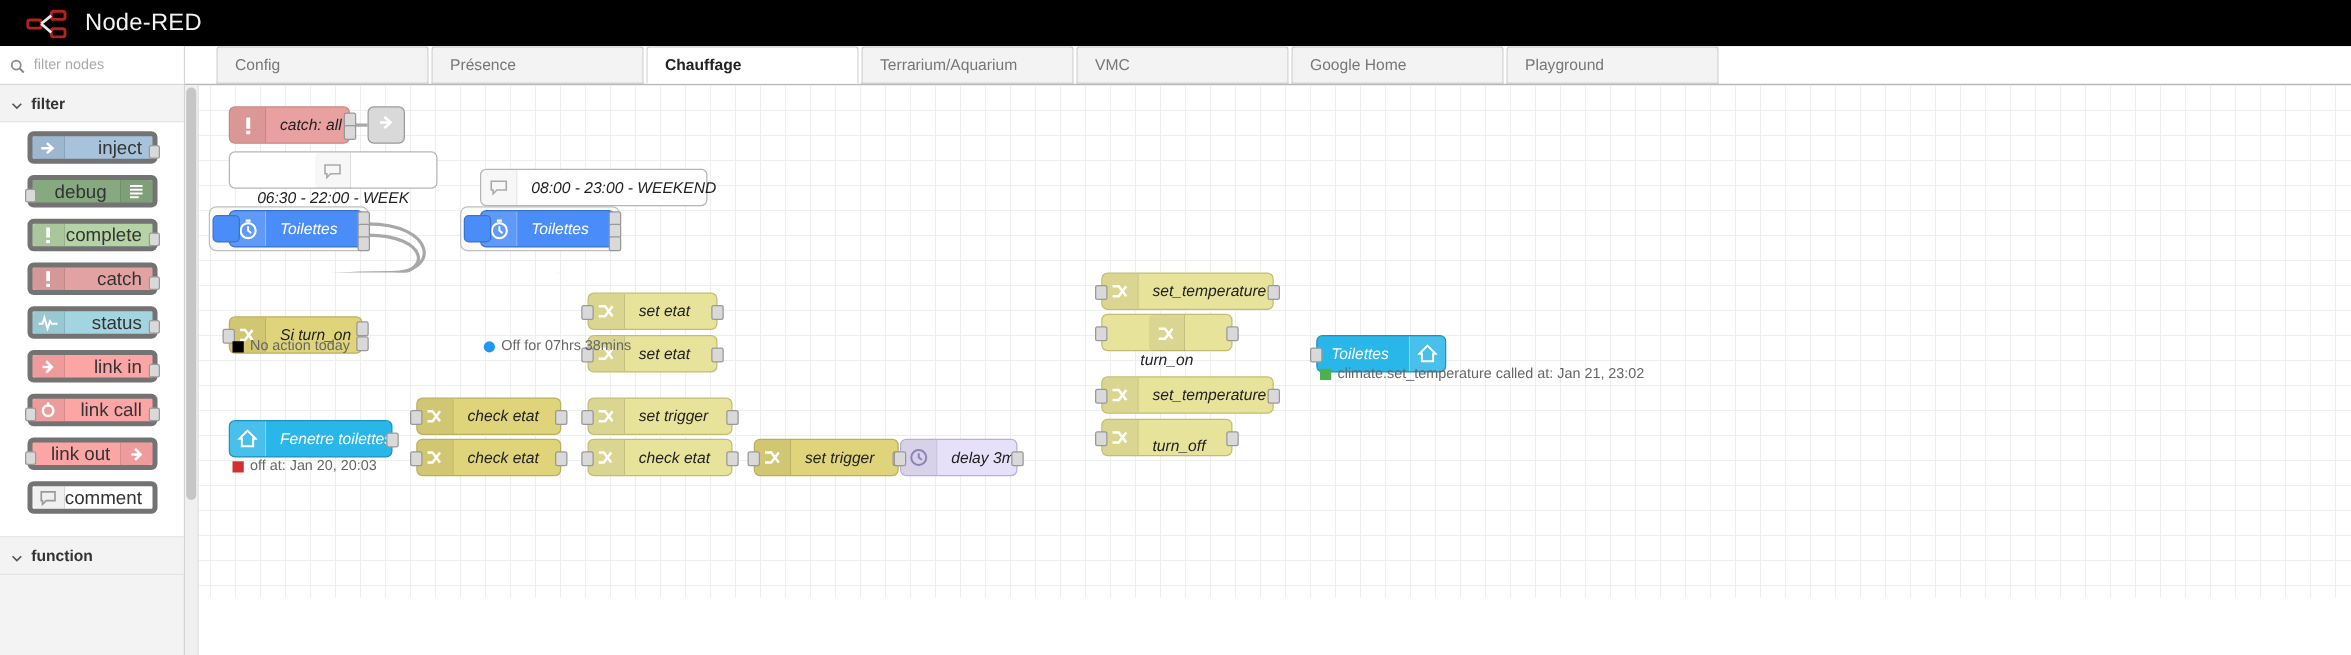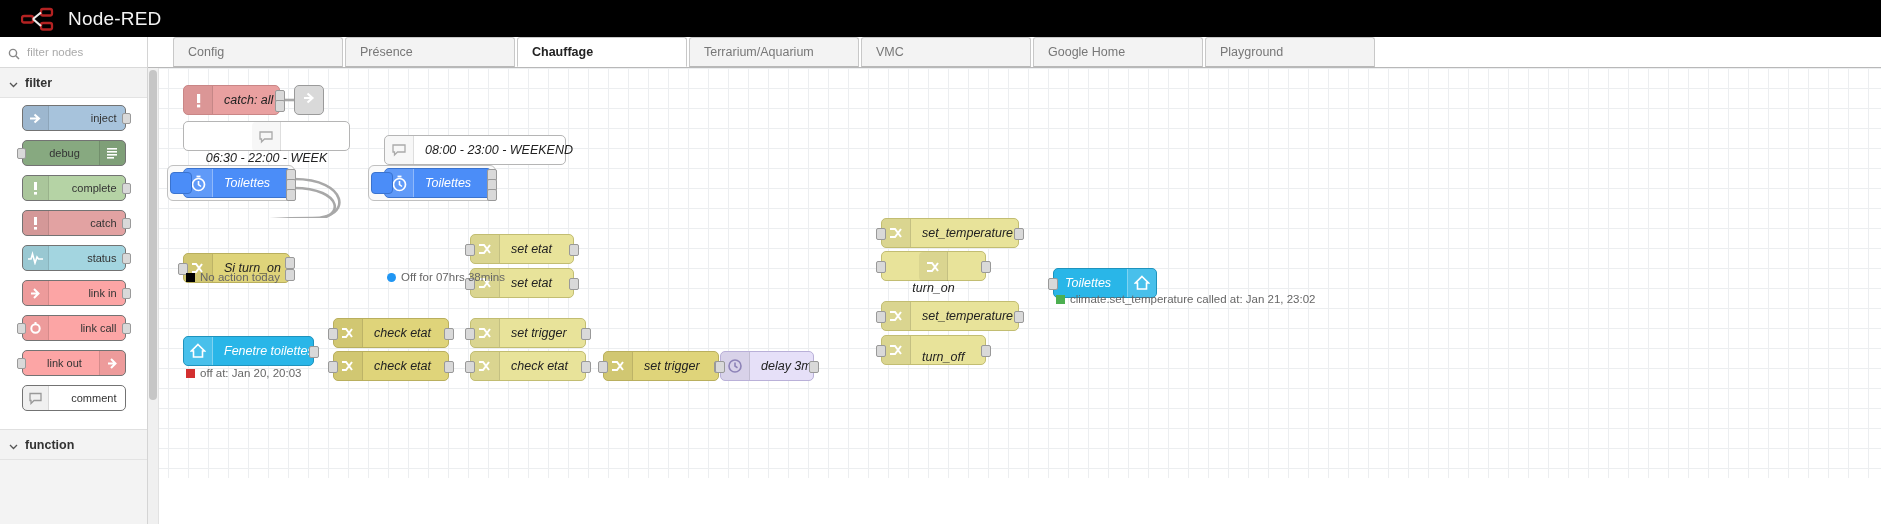--- a/index.html
+++ b/index.html
@@ -56,24 +56,24 @@
     background: #f3f3f3; border-bottom: 1px solid #e3e3e3;
   }
   .chev { width: 9px; height: 9px; flex: 0 0 9px; }
 
   .cat-body { background: #fff; padding: 7px 0 9px 0; border-bottom: 1px solid #e0e0e0; }
 
   .pnode {
     position: relative;
     margin: 0 auto 9px auto;
     width: 104px; height: 26px;
-    border: 1px solid #737373;
+    border: 4px solid #737373;
     border-radius: 5px;
     display: flex; align-items: center;
-    font-size: 11px; color: #333;
+    font-size: 15px; color: #333;
     overflow: visible;
   }
   .pnode .lbl { flex: 1; text-align: right; padding-right: 8px; }
   .pnode .lbl.left { text-align: center; padding-left: 8px; padding-right: 0; }
   .pnode .icobox {
     width: 26px; height: 100%;
     background: rgba(0,0,0,0.06);
     border-right: 1px solid rgba(0,0,0,0.10);
     border-radius: 4px 0 0 4px;
     display: flex; align-items: center; justify-content: center;

